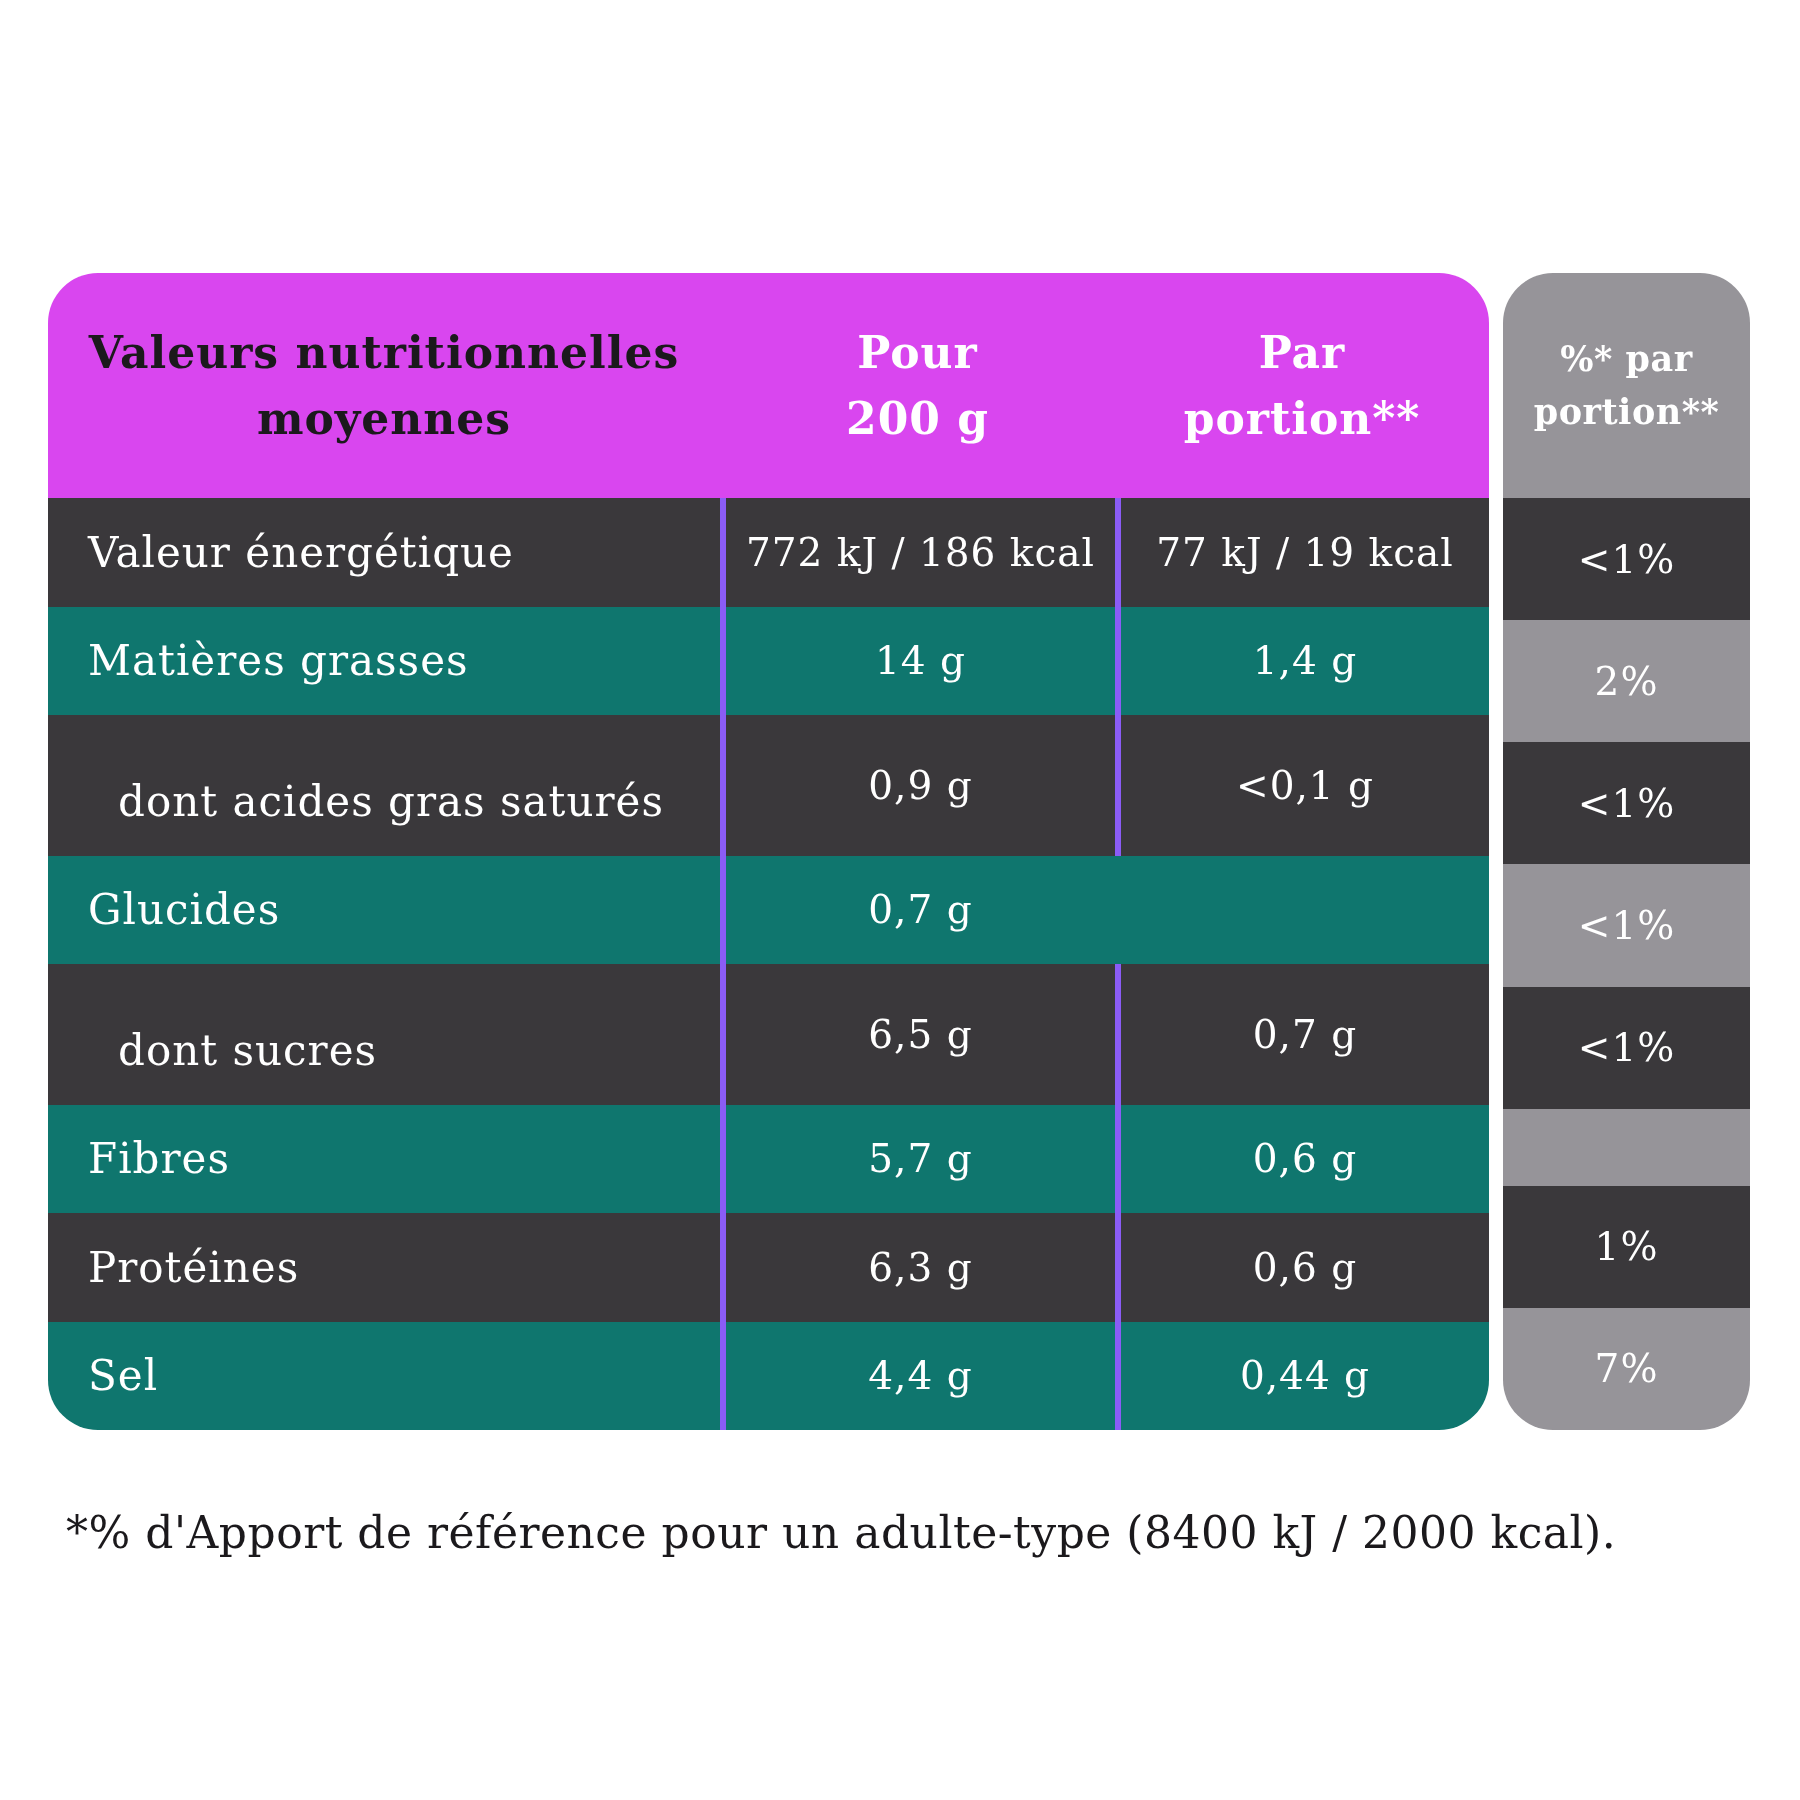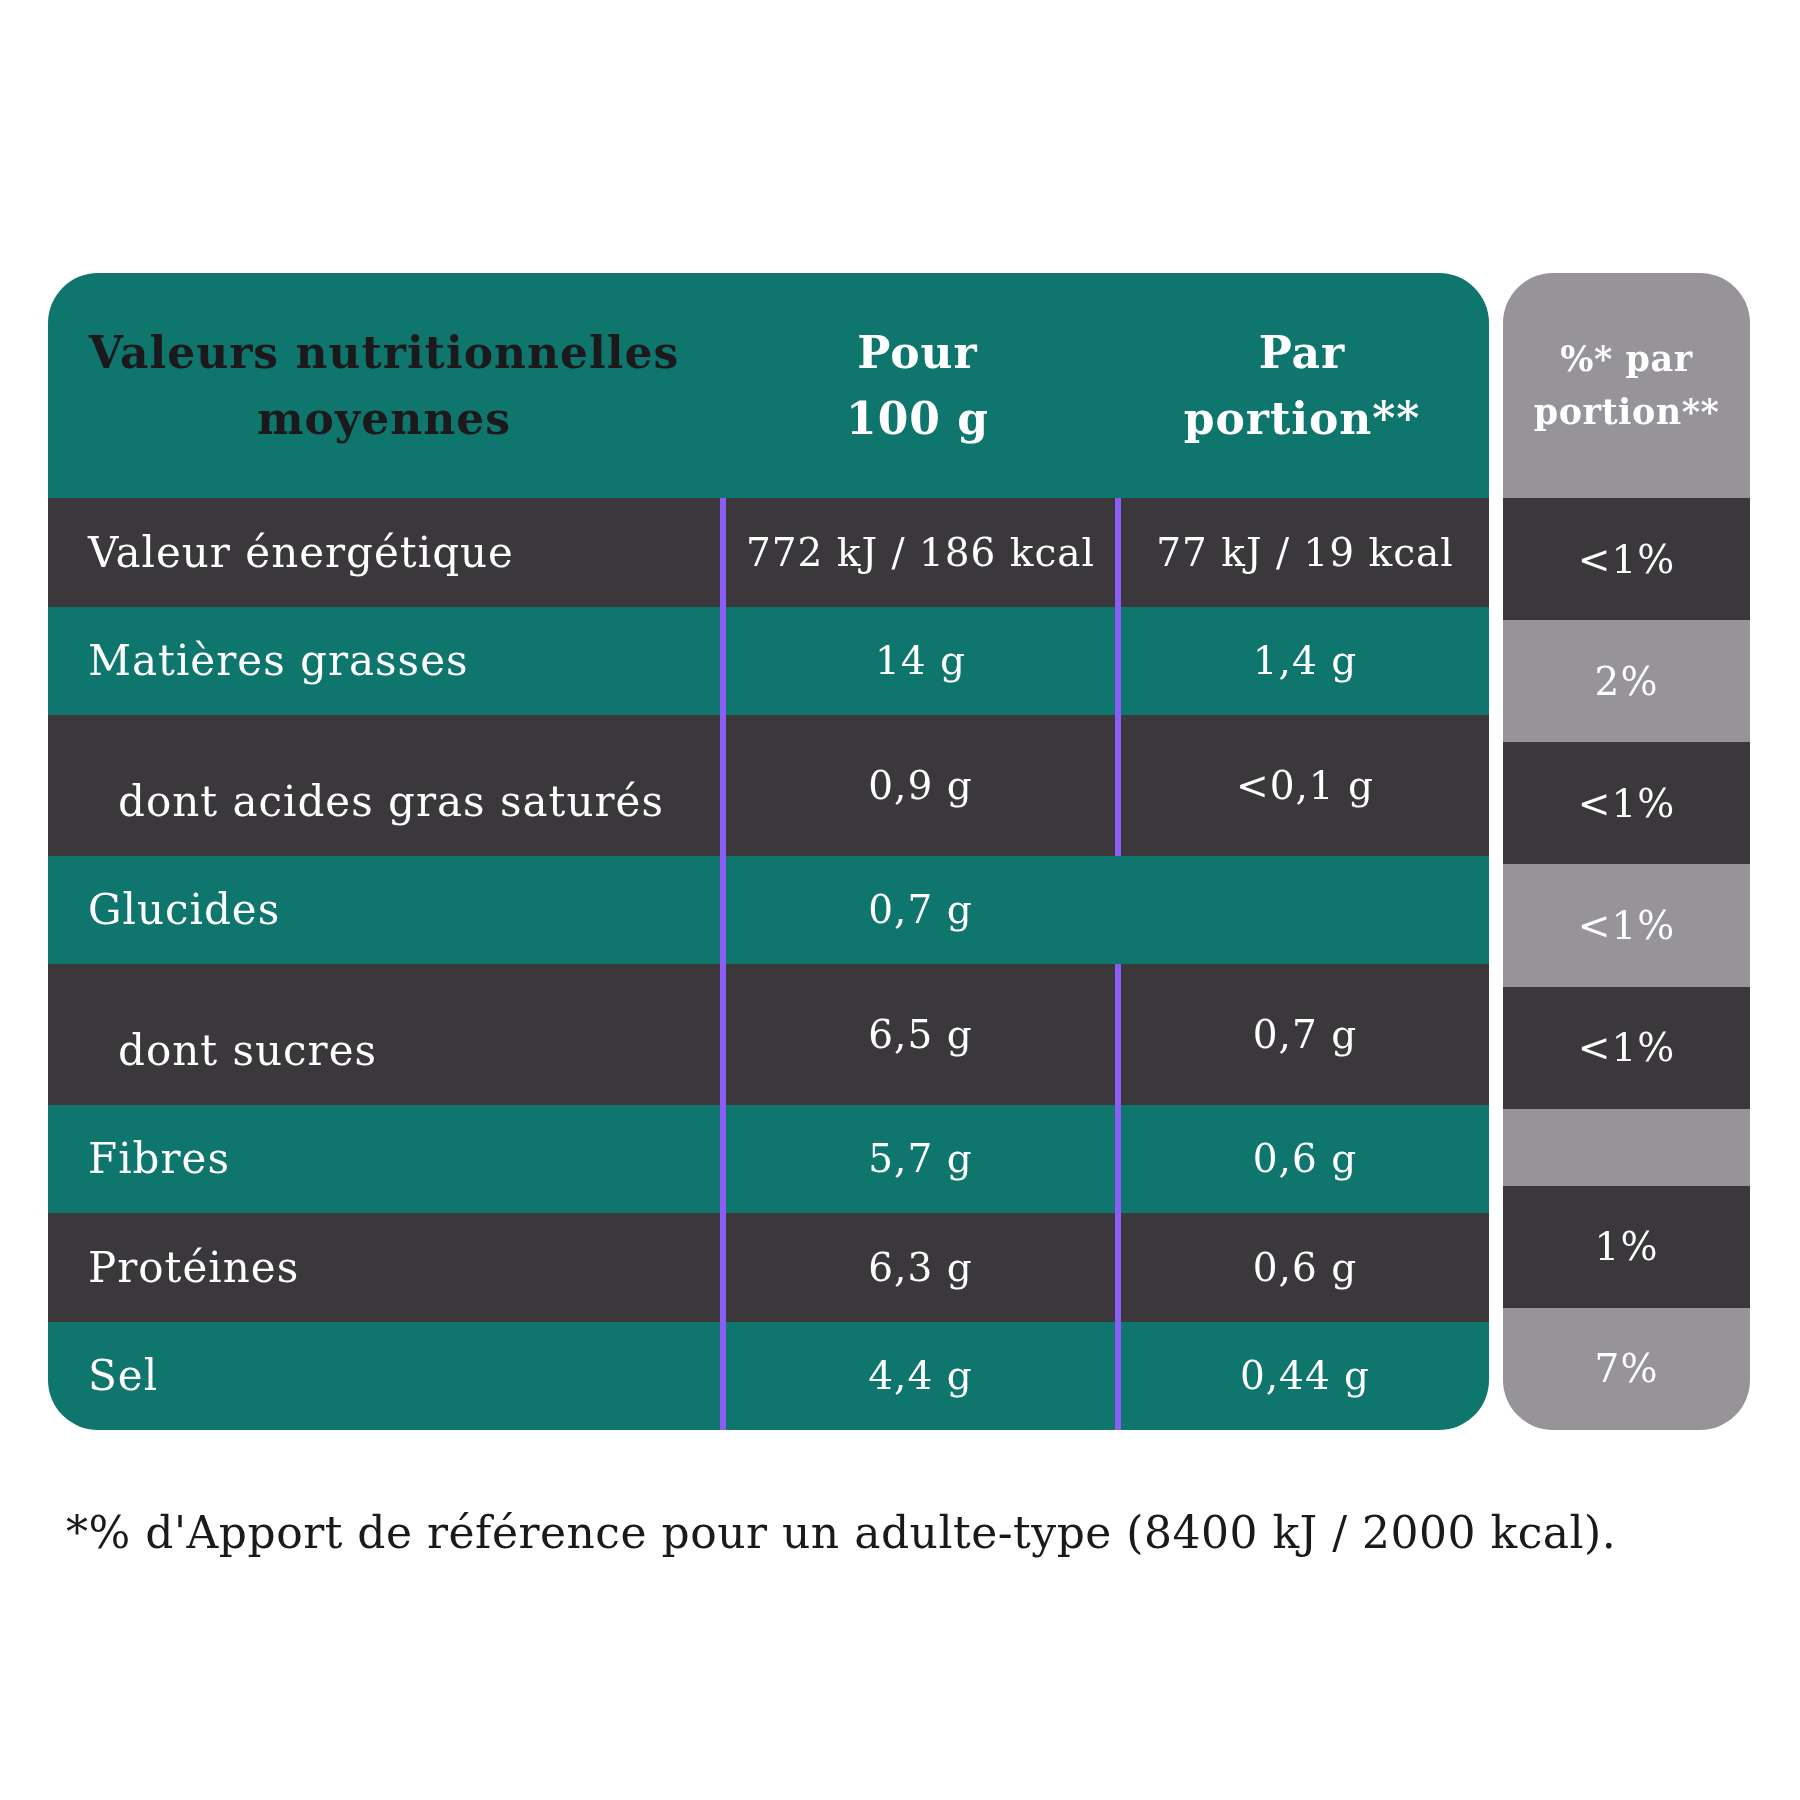--- a/index.html
+++ b/index.html
@@ -29,21 +29,21 @@
     width: 1441px;
     height: 1157px;
     border-radius: 50px;
     overflow: hidden;
     display: flex;
     flex-direction: column;
   }
   .main-header {
     height: 225px;
     flex: 0 0 225px;
-    background: #0f766e;
+    background: #d946ef;
     display: grid;
     grid-template-columns: 672px 395px 374px;
   }
   .header-cell {
     display: flex;
     flex-direction: column;
     justify-content: center;
     align-items: center;
     text-align: center;
     line-height: 1.5;
@@ -145,21 +145,21 @@
 
     <div class="main-block">
 
       <div class="main-header">
         <div class="header-cell title-cell">
           <span class="line">Valeurs nutritionnelles</span>
           <span class="line">moyennes</span>
         </div>
         <div class="header-cell white-head">
           <span class="line">Pour</span>
-          <span class="line">100 g</span>
+          <span class="line">200 g</span>
         </div>
         <div class="header-cell white-head">
           <span class="line">Par</span>
           <span class="line">portion**</span>
         </div>
       </div>
 
       <div class="data-row dark">
         <div class="cell label">Valeur énergétique</div>
         <div class="cell val">772 kJ / 186 kcal</div>

